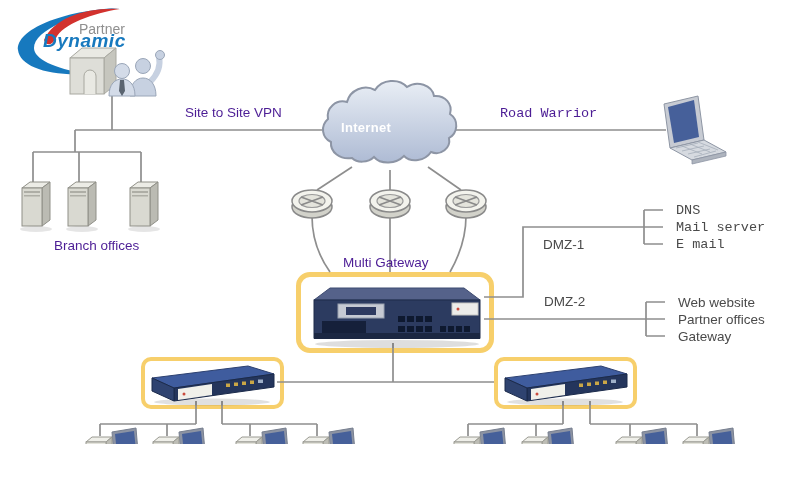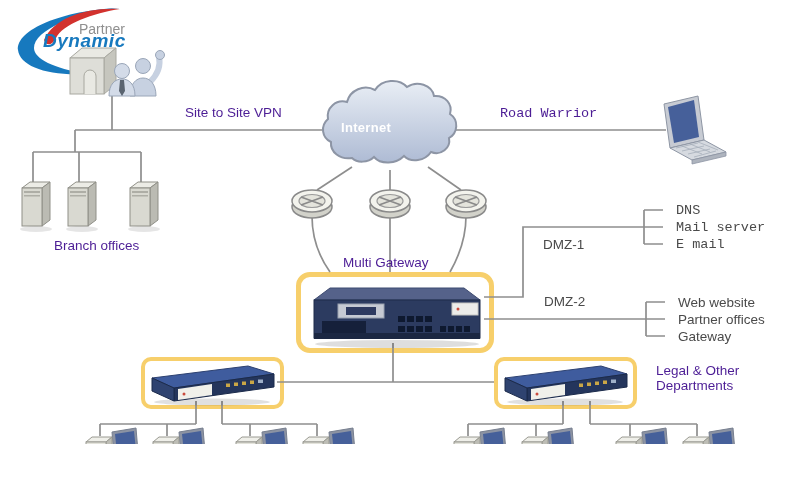--- a/index.html
+++ b/index.html
@@ -300,18 +300,14 @@
     <div>DNS</div>
     <div>Mail server</div>
     <div>E mail</div>
   </div>
   <div class="lbl dark list" style="left:678px;top:294px;">
     <div>Web website</div>
     <div>Partner offices</div>
     <div>Gateway</div>
   </div>
 
-  <div class="lbl" style="left:656px;top:363px;">
-    <div>Legal &amp; Other</div>
-    <div>Departments</div>
-  </div>
 
 </div>
 
 </body></html>

